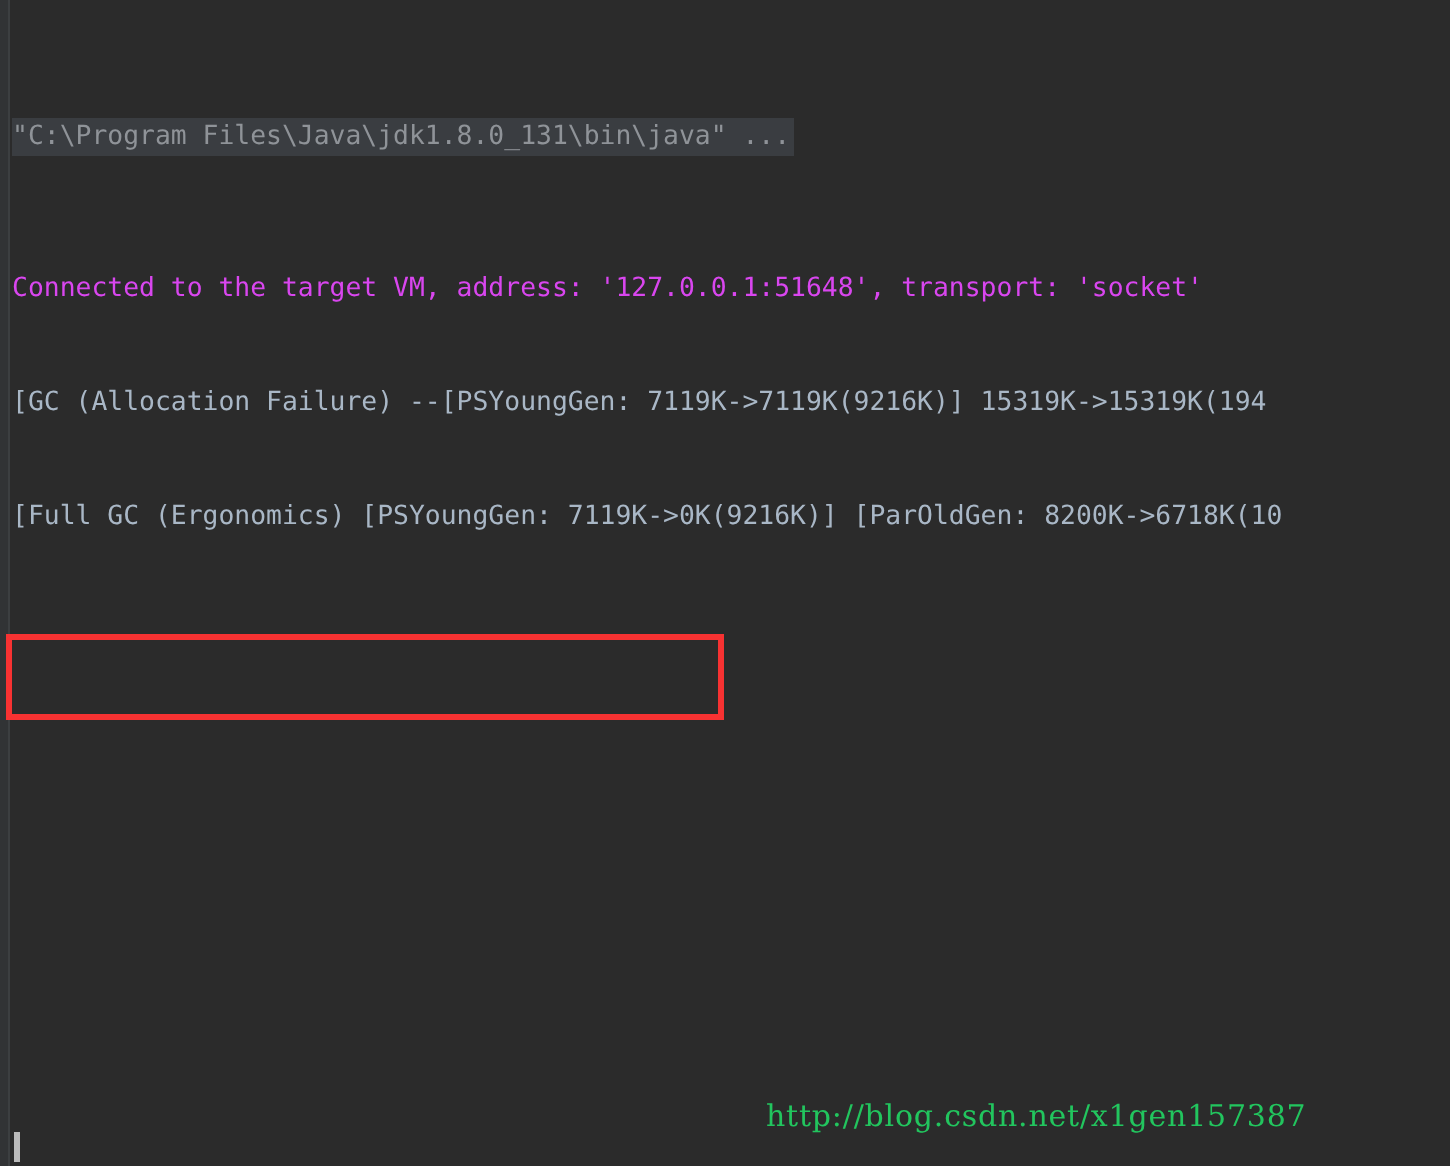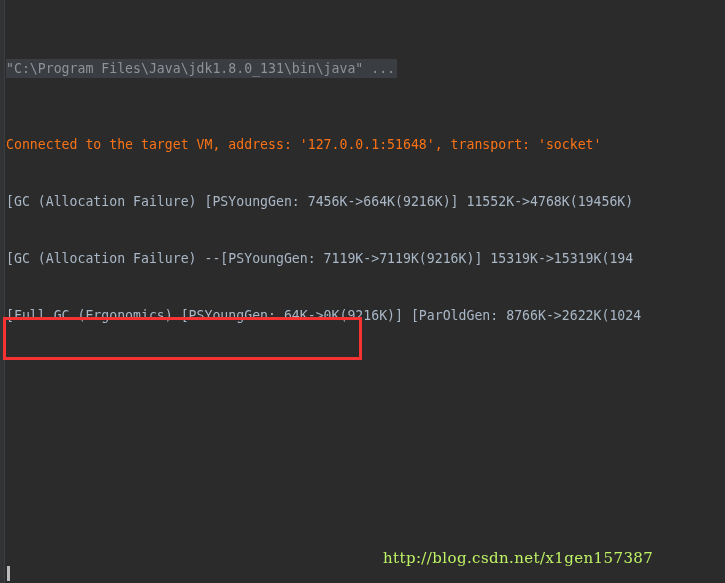--- a/index.html
+++ b/index.html
@@ -40,39 +40,39 @@
     overflow: visible;
     letter-spacing: 0px;
   }
   .line.cmd {
     background: #3a3d41;
     display: inline-block;
     padding-right: 2px;
     color: #8f9398;
   }
   .cmdwrap { height: 19px; }
-  .line.sys { color: #f97316; }
+  .line.sys { color: #d946ef; }
   .line.gc  { color: #a9b7c6; }
   .redbox {
     position: absolute;
     left: 3px;
     top: 317px;
     width: 359px;
     height: 43px;
     border: 3px solid #f73232;
     box-sizing: border-box;
     pointer-events: none;
   }
   .watermark {
     position: absolute;
     left: 383px;
     top: 549px;
     font-family: "DejaVu Serif", "Liberation Serif", serif;
     font-size: 15px;
-    color: #bef264;
+    color: #22c55e;
     letter-spacing: 0.4px;
     white-space: pre;
   }
   .cursor {
     position: absolute;
     left: 7px;
     top: 566px;
     width: 3px;
     height: 15px;
     background: #bbbbbb;
@@ -83,23 +83,22 @@
 
 <div id="console">
 
   <div class="gutter"></div>
 
   <div class="lines">
 
     <div class="cmdwrap"><span class="line cmd">"C:\Program Files\Java\jdk1.8.0_131\bin\java" ...</span></div>
 
     <div class="line sys">Connected to the target VM, address: '127.0.0.1:51648', transport: 'socket'</div>
-    <div class="line gc">[GC (Allocation Failure) [PSYoungGen: 7456K-&gt;664K(9216K)] 11552K-&gt;4768K(19456K)</div>
     <div class="line gc">[GC (Allocation Failure) --[PSYoungGen: 7119K-&gt;7119K(9216K)] 15319K-&gt;15319K(194</div>
-    <div class="line gc">[Full GC (Ergonomics) [PSYoungGen: 64K-&gt;0K(9216K)] [ParOldGen: 8766K-&gt;2622K(1024</div>
+    <div class="line gc">[Full GC (Ergonomics) [PSYoungGen: 7119K-&gt;0K(9216K)] [ParOldGen: 8200K-&gt;6718K(10</div>
     
     
     
     
     
     
     
     
     
     

